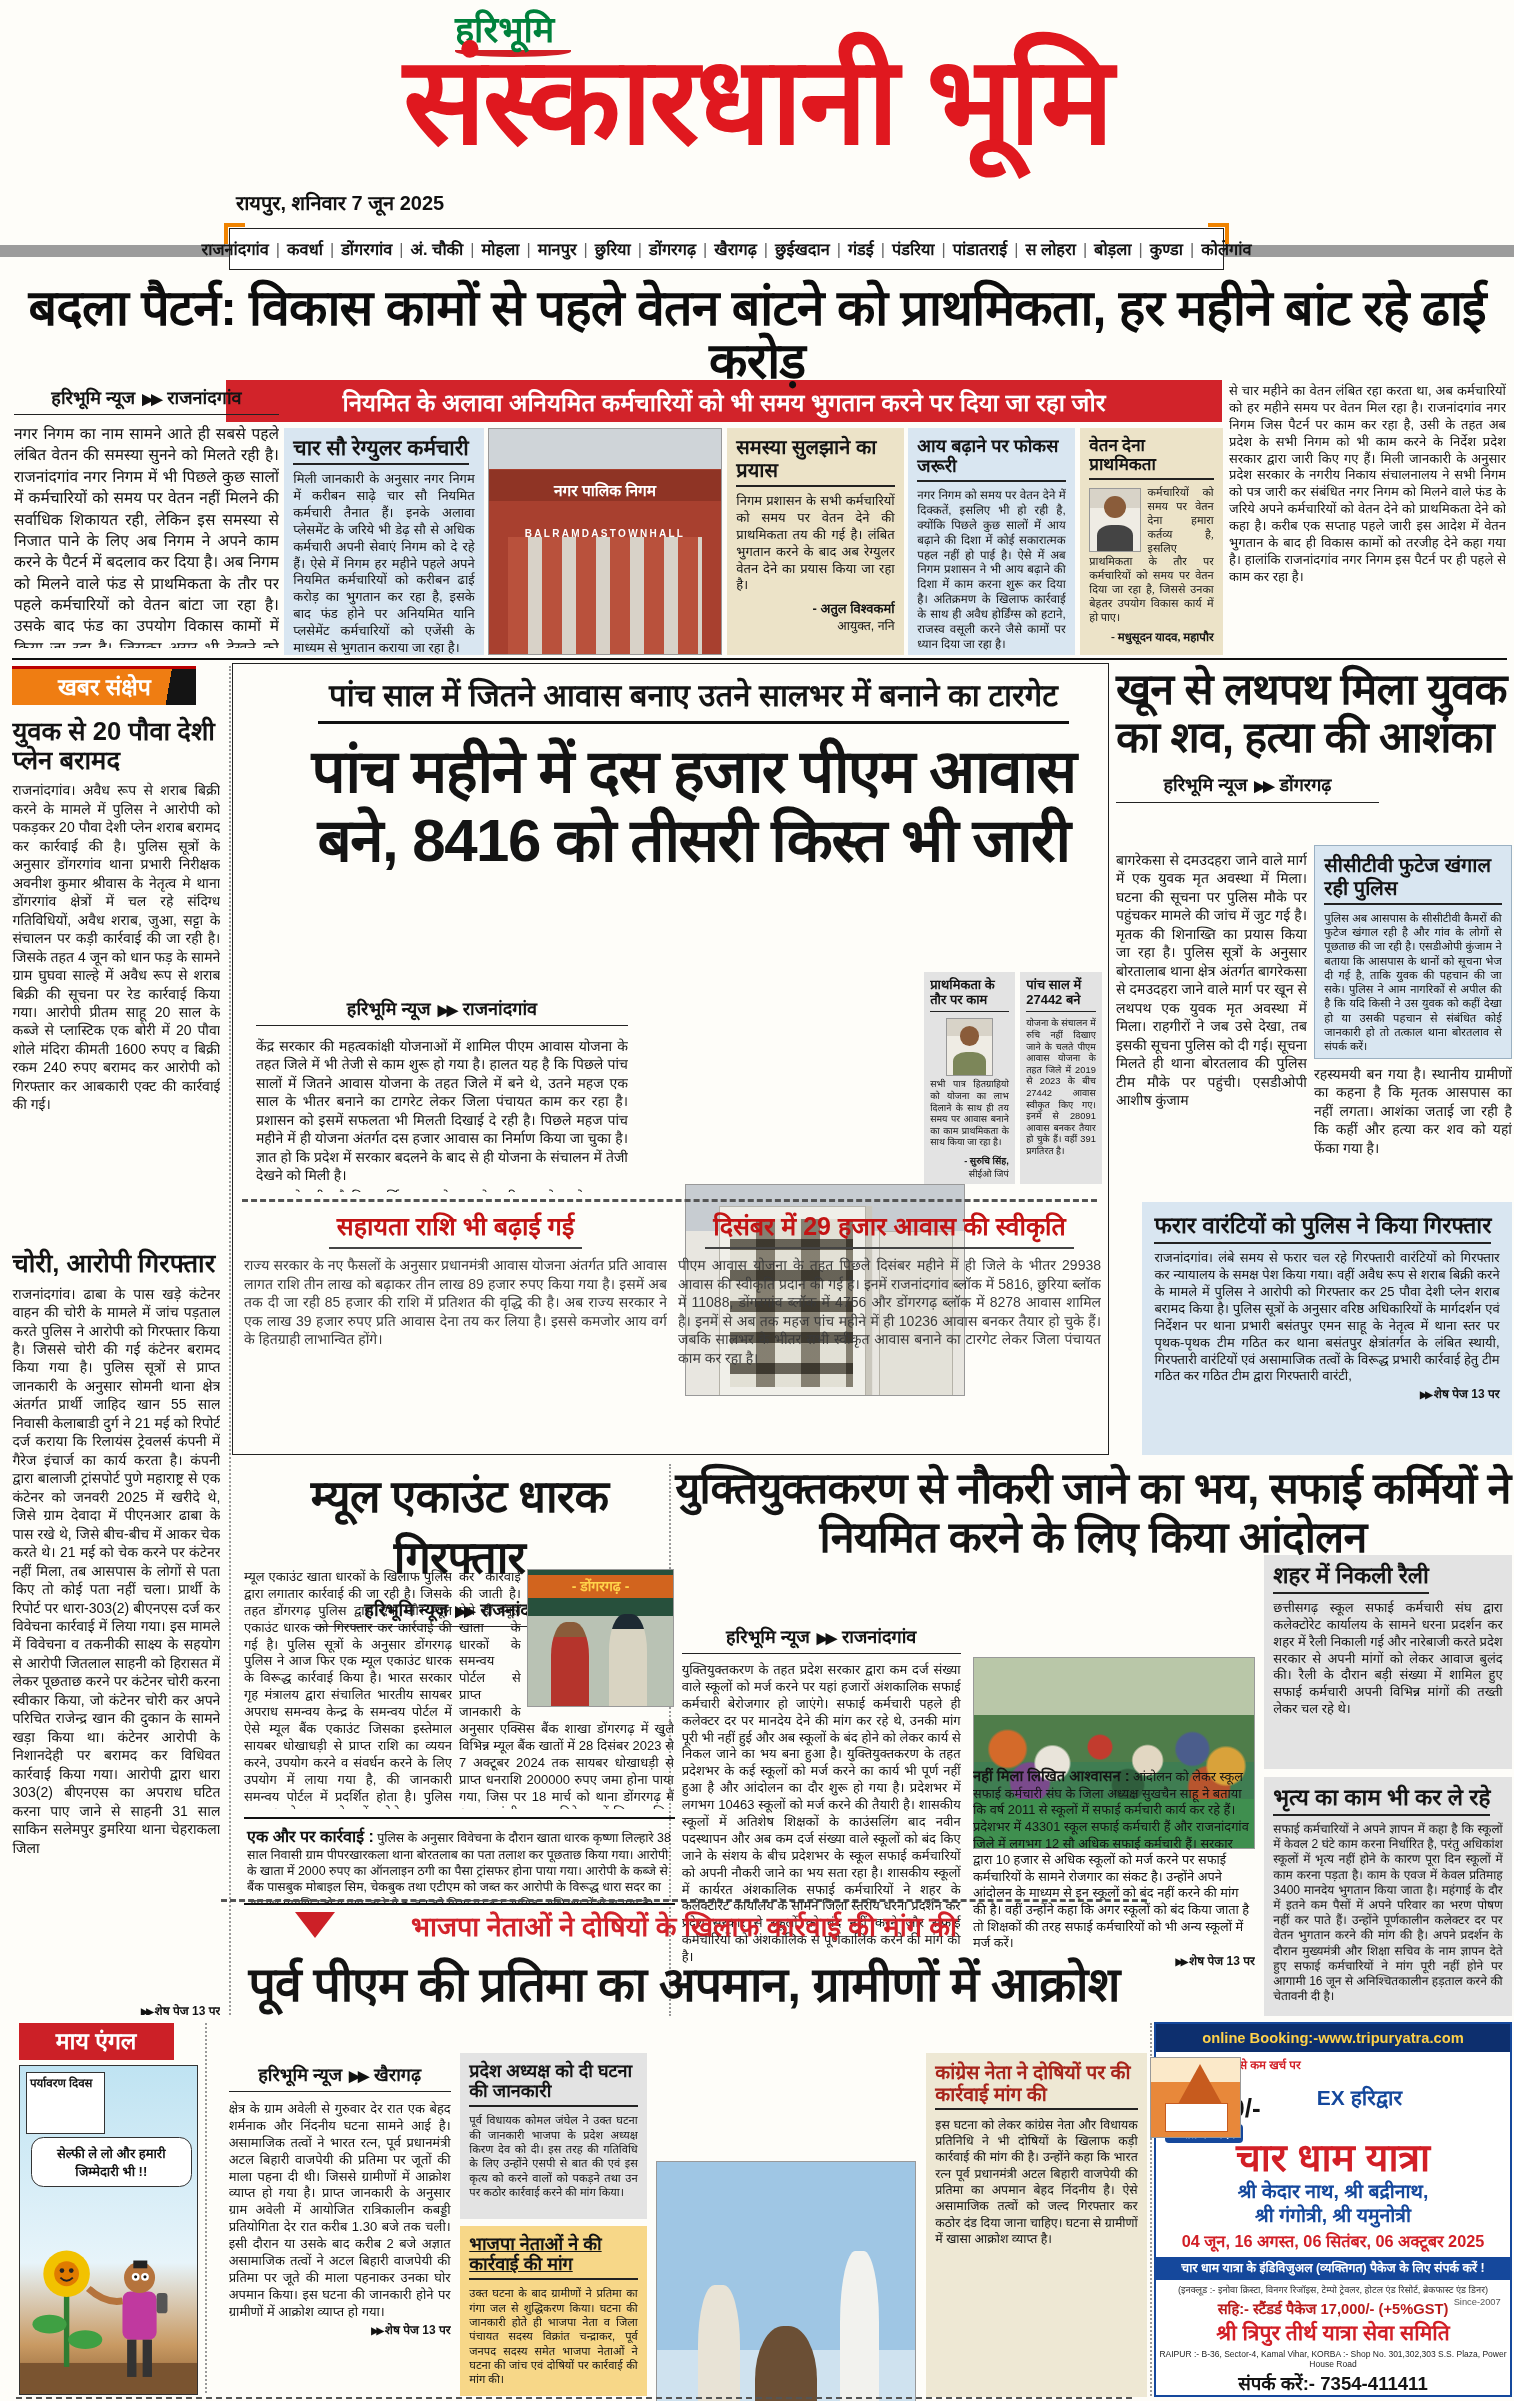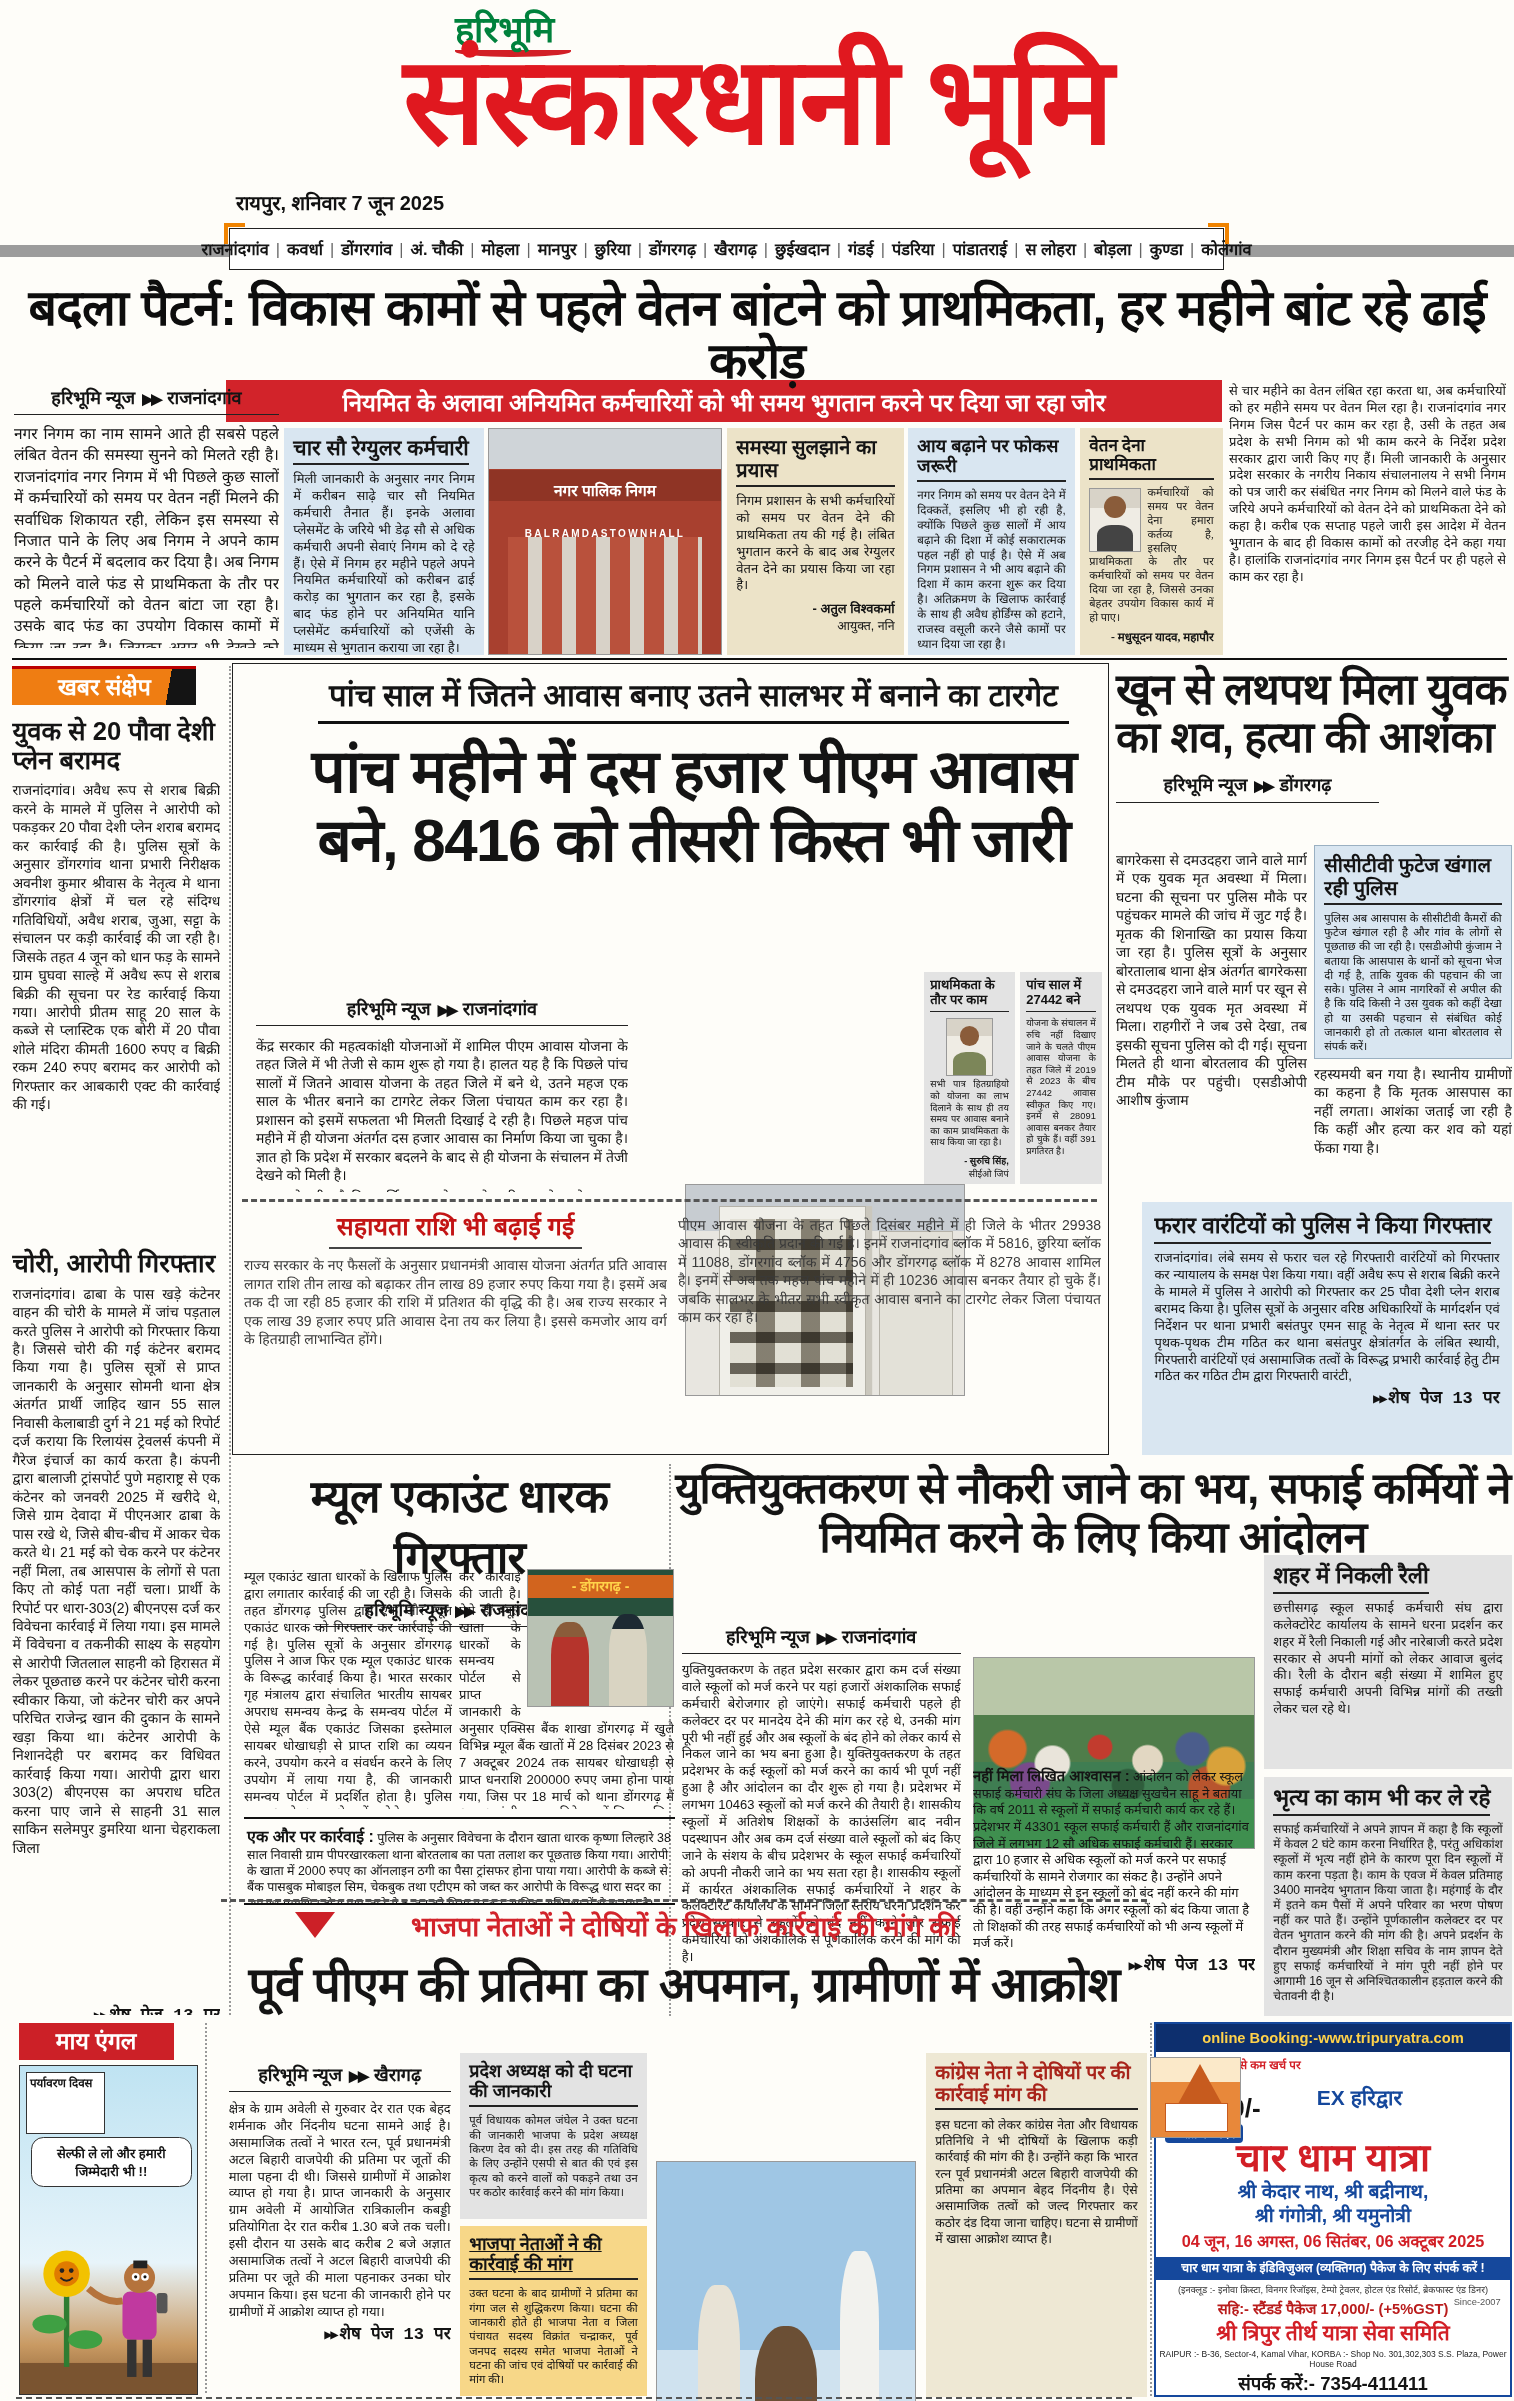--- a/index.html
+++ b/index.html
@@ -21,21 +21,21 @@
   .bracket{width:17px;height:17px;position:absolute;}
   .br-tl{left:-6.2px;top:-6.2px;border-left:4.6px solid #f08300;border-top:4.6px solid #f08300;}
   .br-tr{right:-6.2px;top:-6.2px;border-right:4.6px solid #f08300;border-top:4.6px solid #f08300;}
 
   .lead-headline{font-size:50px;font-weight:800;letter-spacing:-0.8px;line-height:1.05;color:#0d0d0d;}
   .red-banner{background:#d2232a;color:#fff;font-size:24px;font-weight:700;display:flex;align-items:center;justify-content:center;}
 
   .byline{font-size:18px;font-weight:700;text-align:center;border-bottom:1.5px solid #222;padding-bottom:5.4px;}
   .arr{display:inline-block;margin:0 7px;color:#111;}
   .arr::before{content:"▶▶";letter-spacing:-2.3px;font-size:0.82em;}
-  .more{font-weight:700;font-size:17px;text-align:right;font-family:Liberation Mono, monospace;}
+  .more{font-weight:700;font-size:12px;text-align:right;}
   .more .arr{margin:0 3.1px 0 0;}
   .body20{font-size:15.5px;line-height:1.38;}
   .body18{font-size:14px;line-height:1.32;}
   .body17{font-size:13px;line-height:1.3;}
 
   .infobox{padding:7.7px 9.3px;box-sizing:border-box;}
   .bg-blue{background:#d9e6f1;}
   .bg-cream{background:#ece3c8;}
   .bg-grey{background:#e3e3e3;}
   .bg-yellow{background:#f7d788;}
@@ -246,20 +246,21 @@
       <div class="jt" style="font-size:9.3px;line-height:1.25;">योजना के संचालन में रुचि नहीं दिखाए जाने के चलते पीएम आवास योजना के तहत जिले में 2019 से 2023 के बीच 27442 आवास स्वीकृत किए गए। इनमें से 28091 आवास बनकर तैयार हो चुके हैं। वहीं 391 प्रगतिरत है।</div>
     </div>
 
     <div class="abs dash-rule" style="left:9.3px;top:535px;width:855px;"></div>
 
     <div class="abs clip" style="left:11px;top:544px;width:423px;height:239px;">
       <div class="ct"><span class="red-sub red-sub-line">सहायता राशि भी बढ़ाई गई</span></div>
       <div class="body18 jt" style="margin-top:7.7px;color:#3a3a3a;">राज्य सरकार के नए फैसलों के अनुसार प्रधानमंत्री आवास योजना अंतर्गत प्रति आवास लागत राशि तीन लाख को बढ़ाकर तीन लाख 89 हजार रुपए किया गया है। इसमें अब तक दी जा रही 85 हजार की राशि में प्रतिशत की वृद्धि की है। अब राज्य सरकार ने एक लाख 39 हजार रुपए प्रति आवास देना तय कर लिया है। इससे कमजोर आय वर्ग के हितग्राही लाभान्वित होंगे।</div>
     </div>
     <div class="abs clip" style="left:445px;top:544px;width:423px;height:239px;">
+      <div class="ct"><span class="red-sub red-sub-line">दिसंबर में 29 हजार आवास की स्वीकृति</span></div>
       <div class="body18 jt" style="margin-top:7.7px;color:#3a3a3a;">पीएम आवास योजना के तहत पिछले दिसंबर महीने में ही जिले के भीतर 29938 आवास की स्वीकृति प्रदान की गई है। इनमें राजनांदगांव ब्लॉक में 5816, छुरिया ब्लॉक में 11088, डोंगरगांव ब्लॉक में 4756 और डोंगरगढ़ ब्लॉक में 8278 आवास शामिल है। इनमें से अब तक महज पांच महीने में ही 10236 आवास बनकर तैयार हो चुके हैं। जबकि सालभर के भीतर सभी स्वीकृत आवास बनाने का टारगेट लेकर जिला पंचायत काम कर रहा है।</div>
     </div>
   </div>
 
   <div class="abs" style="left:1116px;top:665px;width:397px;height:530px;">
     <div class="murder-headline">खून से लथपथ मिला युवक का शव, हत्या की आशंका</div>
     <div class="byline" style="width:263px;margin-top:11px;">
       <span>हरिभूमि न्यूज</span><span class="arr"></span><span>डोंगरगढ़</span>
     </div>
     <div class="abs body18 jt clip" style="left:0;top:186px;width:191px;height:344px;">बागरेकसा से दमउदहरा जाने वाले मार्ग में एक युवक मृत अवस्था में मिला। घटना की सूचना पर पुलिस मौके पर पहुंचकर मामले की जांच में जुट गई है। मृतक की शिनाख्ति का प्रयास किया जा रहा है। पुलिस सूत्रों के अनुसार बोरतालाब थाना क्षेत्र अंतर्गत बागरेकसा से दमउदहरा जाने वाले मार्ग पर खून से लथपथ एक युवक मृत अवस्था में मिला। राहगीरों ने जब उसे देखा, तब इसकी सूचना पुलिस को दी गई। सूचना मिलते ही थाना बोरतलाव की पुलिस टीम मौके पर पहुंची। एसडीओपी आशीष कुंजाम</div>

